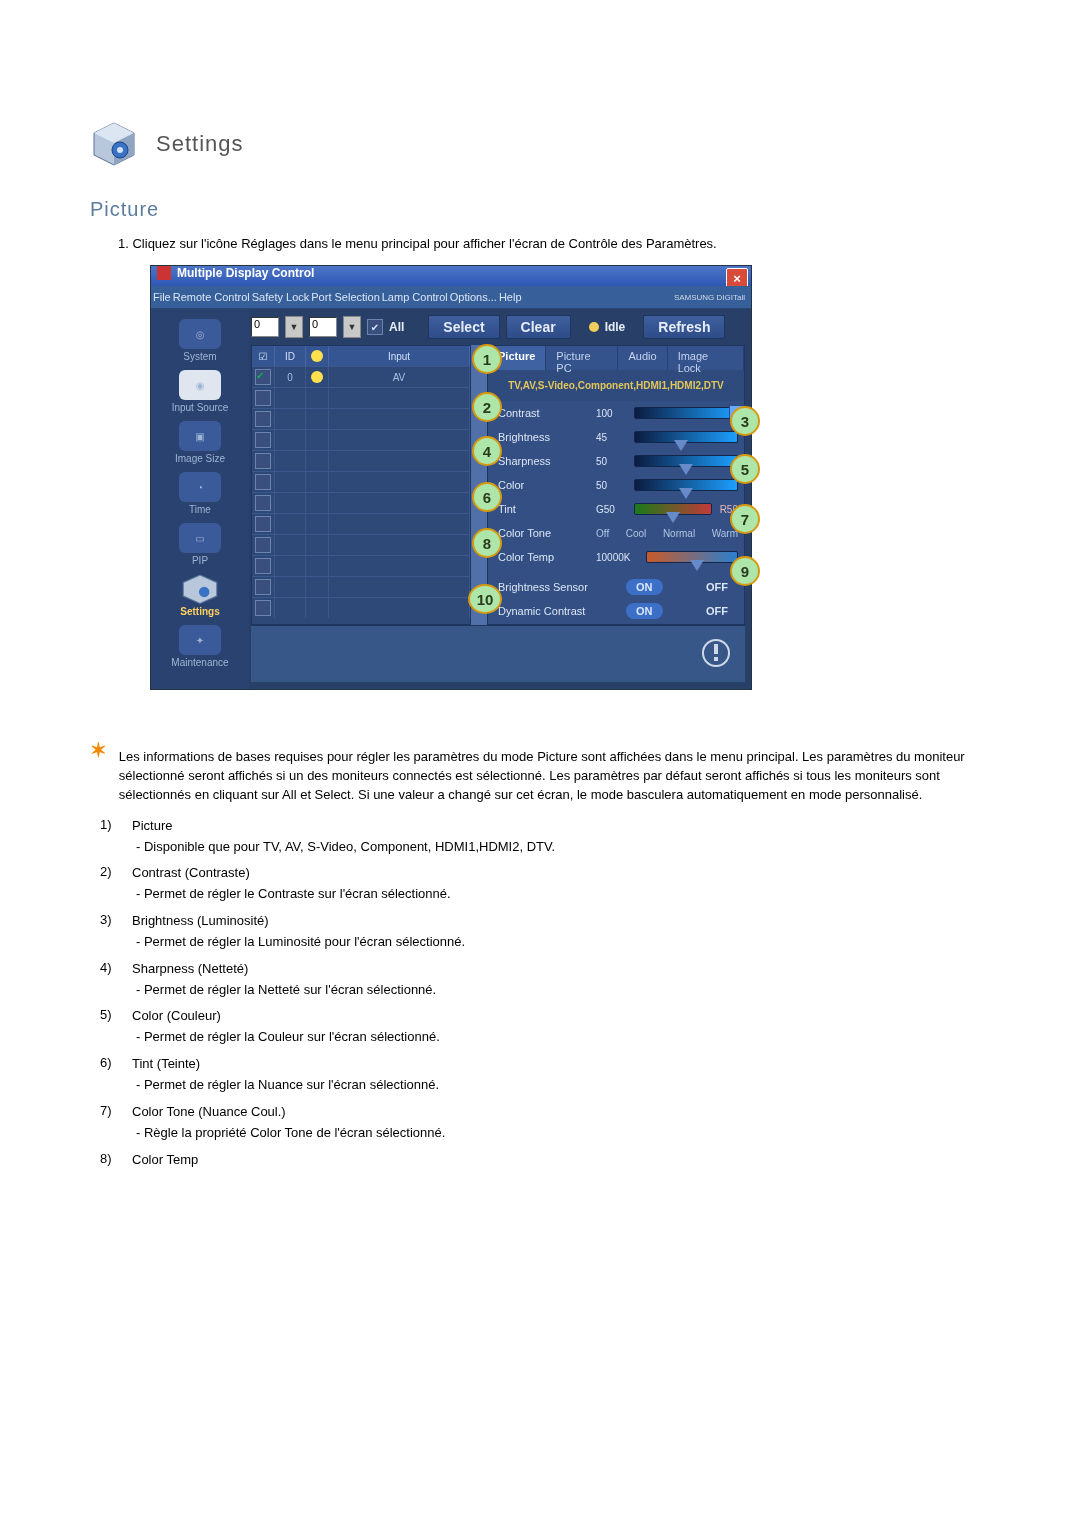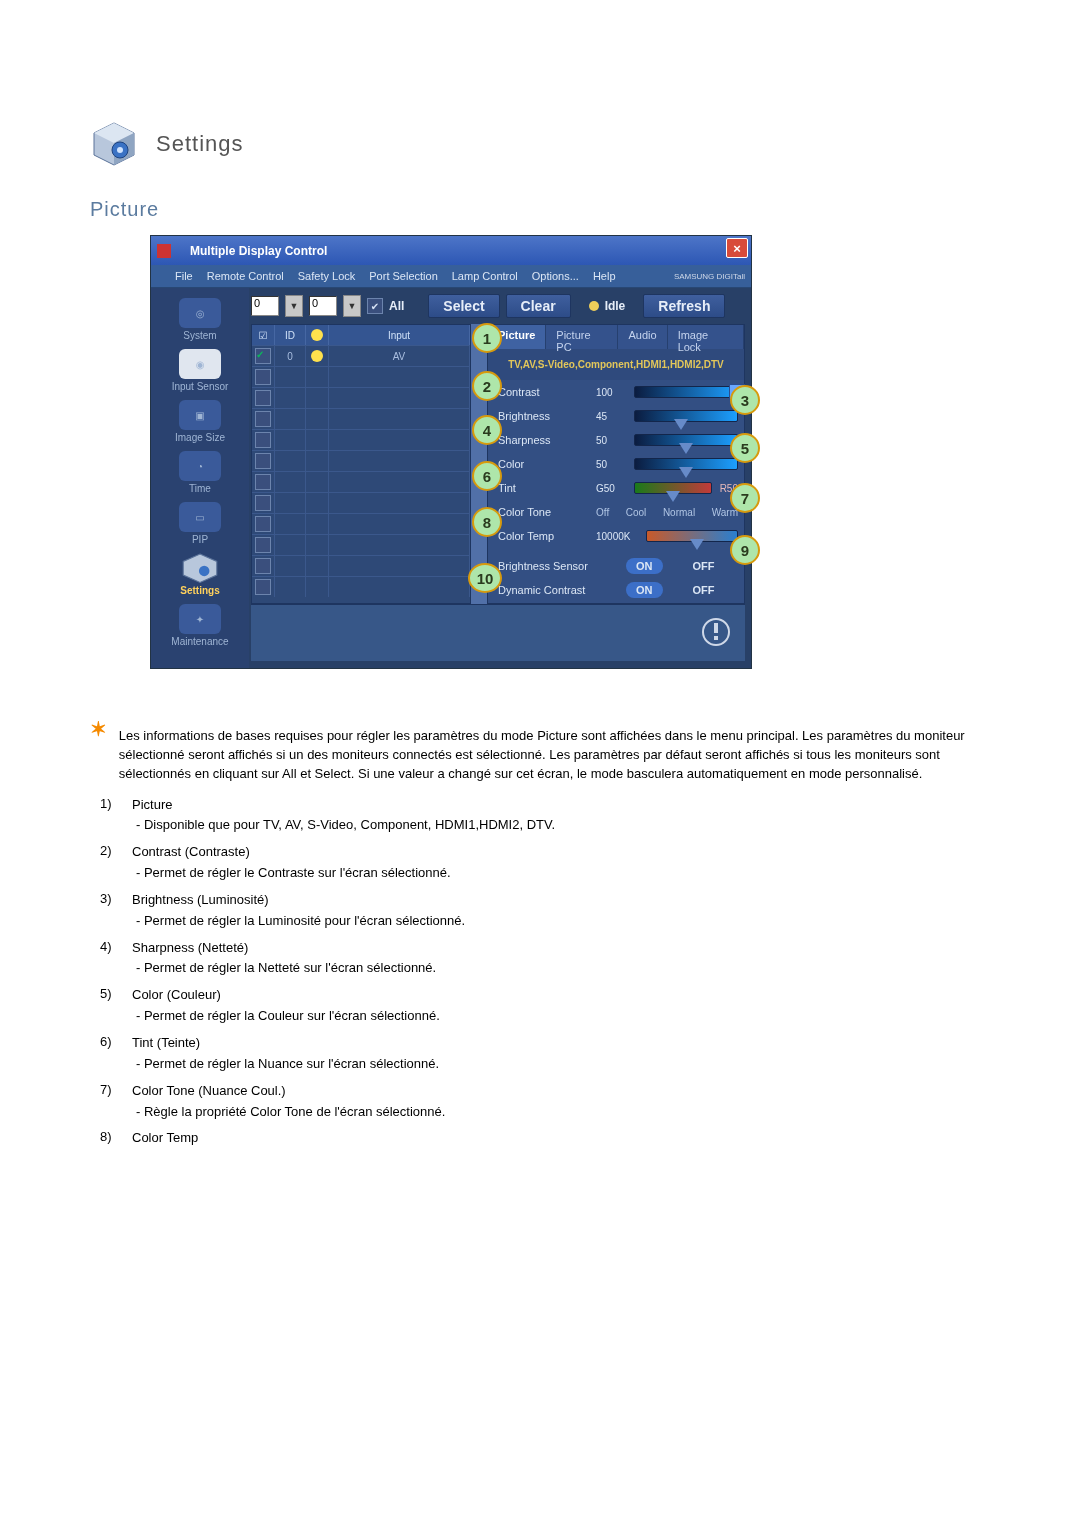--- a/index.html
+++ b/index.html
@@ -42,51 +42,49 @@
     margin: 10px auto 50px 60px;
   }
   .window {
     width: 600px;
     background: #283f6f;
     border: 1px solid #234;
     position: relative;
     font-family: Tahoma, Arial, sans-serif;
   }
   .titlebar {
-    height: 29px;
+    height: 20px;
     background: linear-gradient(#4d75c8, #2d57b4);
     display: flex;
-    align-items: center;
     color: #fff;
     font-size: 12px;
     font-weight: bold;
     padding: 0 6px;
     position: relative;
-    gap: 13px;
   }
   .titlebar .ticon { width:14px; height:14px; background:#c33; margin-right:6px; display:inline-block;}
   .titlebar .close {
     width: 20px; height: 18px;
     background: #d84b3a;
     border: 1px solid #fff;
     color: #fff;
     display: flex; align-items: center; justify-content: center;
     position: absolute; right: 3px; top: 2px;
     font-size: 13px; font-weight: bold;
     border-radius: 2px;
   }
   .menubar {
     height: 22px;
     background: #375f9a;
     display: flex;
     align-items: center;
     color: #dbe6f5;
     font-size: 11px;
-    padding: 0 24px;
-    gap: 14px;
+    padding: 0 2px;
+    gap: 2px;
     border-bottom: 1px solid #284774;
     position: relative;
   }
   .menubar .brand { position:absolute; right:6px; color:#cfd8e8; font-size:8px;}
   .body-area {
     display: flex;
     background: #284067;
     min-height: 380px;
   }
   .sidebar {
@@ -240,22 +238,22 @@
     border-radius:50%;
     background:#aee6aa;
     color:#2a3b1e;
     font-weight:bold;
     font-size:15px;
     display:flex; align-items:center; justify-content:center;
     position:absolute;
     z-index:5;
   }
   .onoff {
-    display:flex; gap:20px;
-    flex:1; justify-content:flex-start;
+    display:flex; gap:28px;
+    flex:1; justify-content:space-between;
   }
   .onoff span { color:#dbe6f5; font-weight:bold; font-size:11px; padding:2px 10px; border-radius:8px;}
   .onoff .active { background:#3c6fc8;}
   .segrow { display:flex; flex:1; justify-content:space-between; color:#b0c5e4; font-size:10px;}
   .scrollv { width:16px; background:#5170a8;}
   .status-strip {
     height: 56px;
     background:#375788;
     border-top:1px solid #1e3560;
     position:relative;
@@ -285,20 +283,24 @@
         <polygon points="24,23 44,13 44,35 24,45" fill="#8fa5c2"></polygon>
         <circle cx="30" cy="30" r="8" fill="#3a72c4" stroke="#1e4380"></circle>
         <circle cx="30" cy="30" r="3" fill="#cfe3ff"></circle>
       </svg>
     </div>
     <div class="settings-title">Settings</div>
   </div>
 
   <div class="section-title">Picture</div>
 
+  <div class="intro-line">
+    <span>1.</span>
+    <span>Cliquez sur l'icône Réglages dans le menu principal pour afficher l'écran de Contrôle des Paramètres.</span>
+  </div>
 
   <div class="screenshot-holder">
     <div class="window">
       <div class="titlebar">
         <span class="ticon"></span>
         <span>Multiple Display Control</span>
         <span class="close">×</span>
       </div>
       <div class="menubar">
         <span>File</span>
@@ -311,21 +313,21 @@
         <span class="brand">SAMSUNG DIGITall</span>
       </div>
       <div class="body-area">
         <div class="sidebar">
           <div class="side-btn">
             <div class="side-ico">◎</div>
             <span>System</span>
           </div>
           <div class="side-btn">
             <div class="side-ico" style="background:#e0e6ef;">◉</div>
-            <span>Input Sensor</span>
+            <span>Input Source</span>
           </div>
           <div class="side-btn">
             <div class="side-ico">▣</div>
             <span>Image Size</span>
           </div>
           <div class="side-btn">
             <div class="side-ico">◔</div>
             <span>Time</span>
           </div>
           <div class="side-btn">

